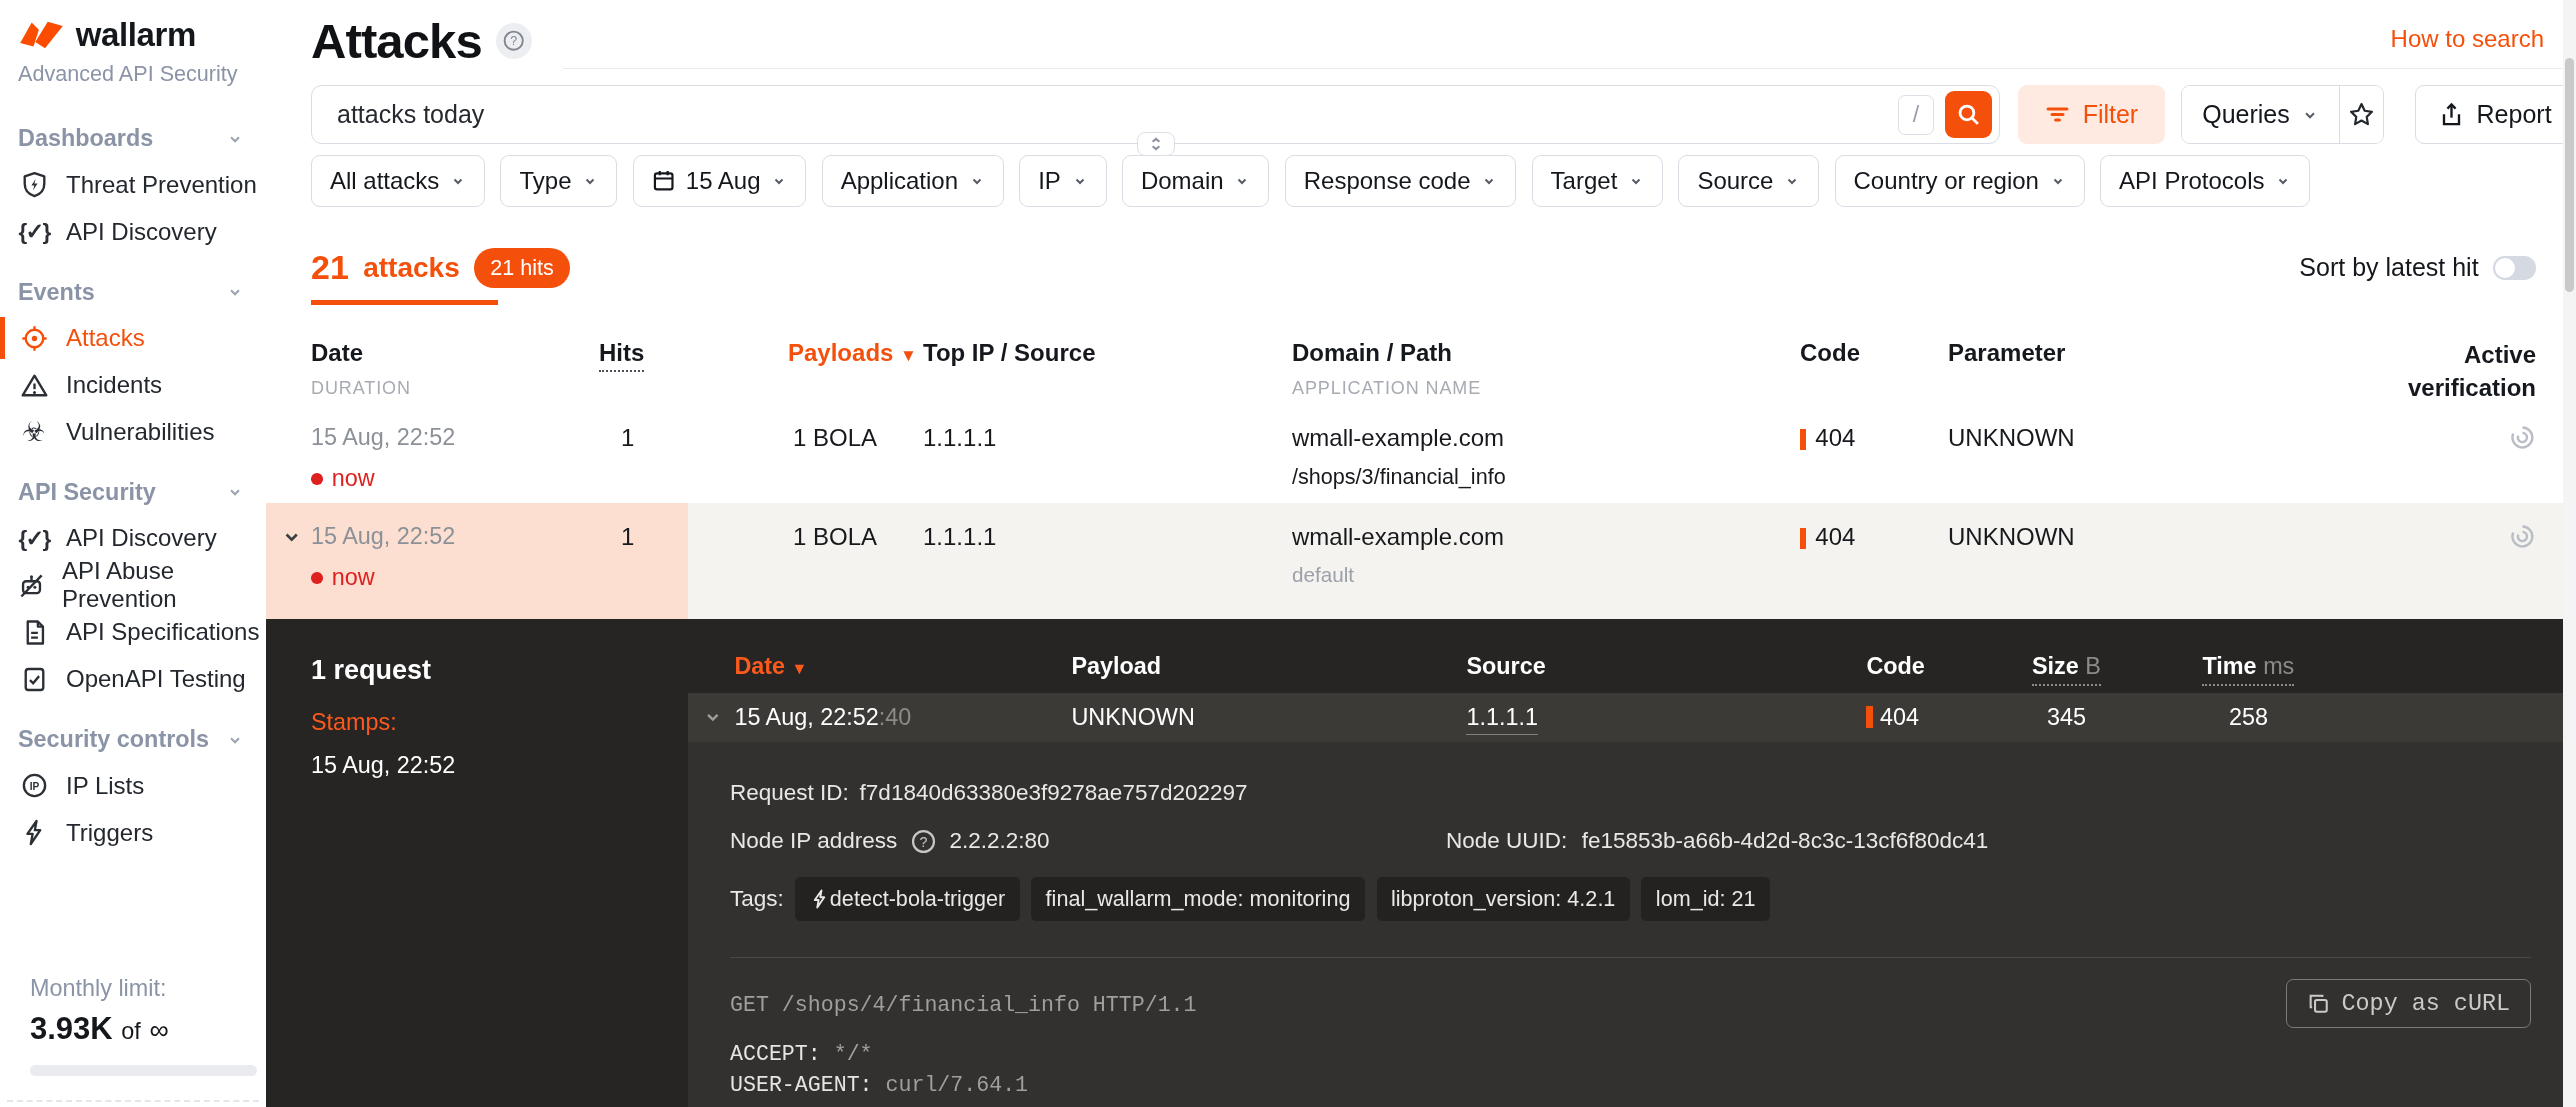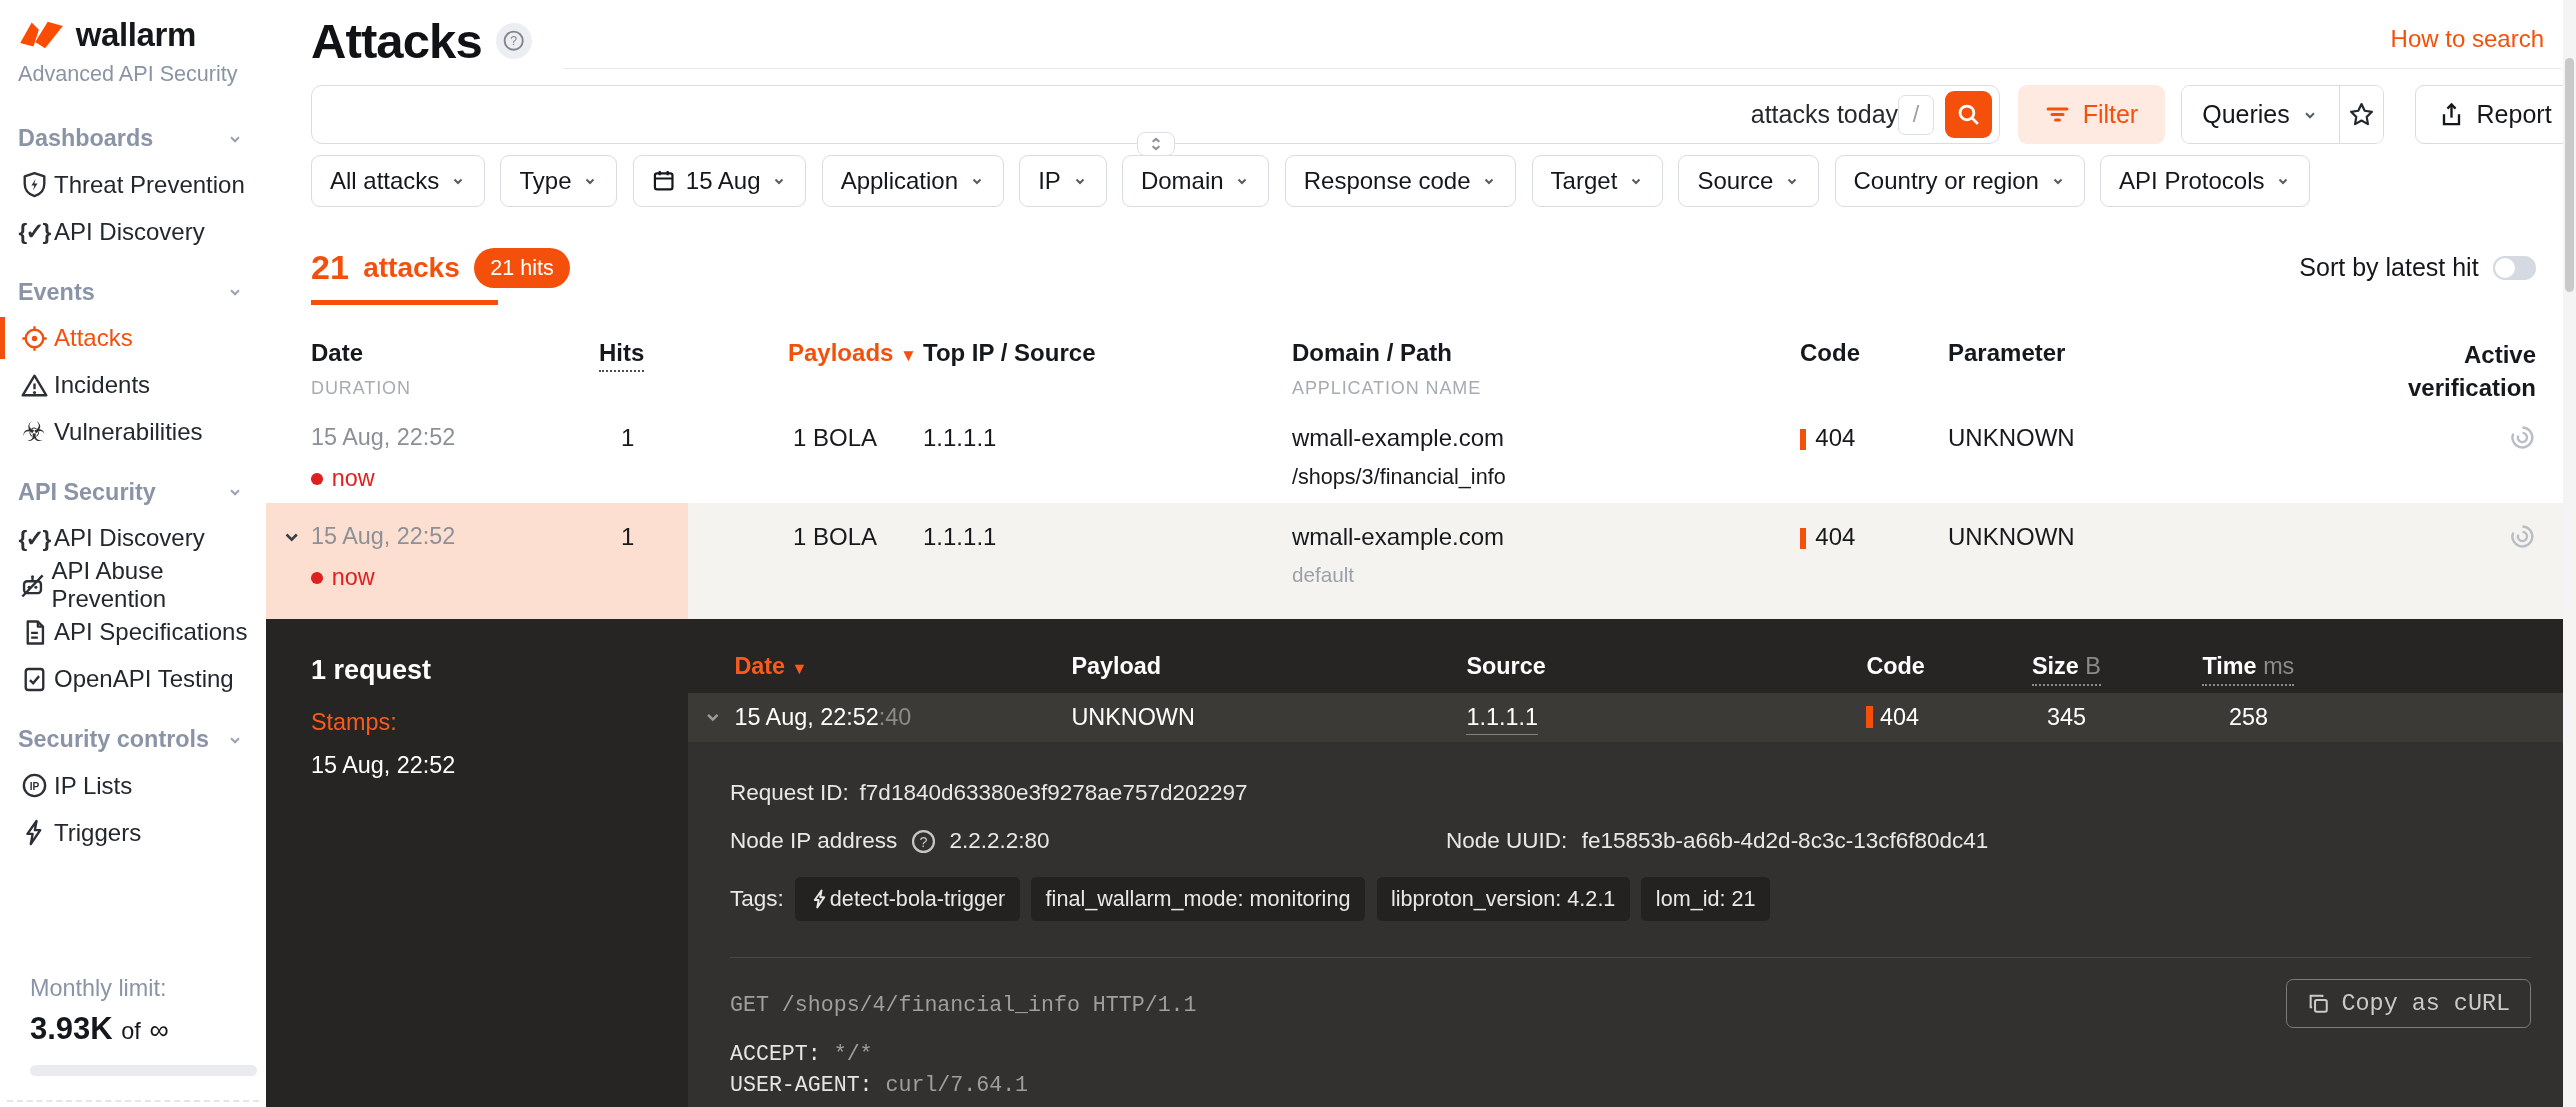--- a/index.html
+++ b/index.html
@@ -8,21 +8,21 @@
   svg { display:block; }
 
   
   .sidebar { position:absolute; left:0; top:0; width:266px; height:100%; background:#fff; padding-top:16px; z-index:5; }
   .logo-row { display:flex; align-items:center; gap:10.8px; padding-left:18px; }
   .logo-text { font-size:33px; font-weight:bold; color:#14171c; letter-spacing:-0.4px; }
   .brand-sub { padding-left:18px; margin-top:7.2px; font-size:21.6px; color:#8a94a6; }
   .nav { margin-top:29px; }
   .section-head { display:flex; justify-content:space-between; align-items:center; padding:0 21.6px 0 18px; font-weight:bold; color:#8a94a6; font-size:23.4px; height:45px; margin-top:14.4px; }
   .section-head .chev { color:#9aa2b0; }
-  .nav-item { display:flex; align-items:center; gap:4px; height:47px; padding-left:18px; font-size:24px; color:#23272e; position:relative; cursor:pointer; }
+  .nav-item { display:flex; align-items:center; gap:16px; height:47px; padding-left:18px; font-size:24px; color:#23272e; position:relative; cursor:pointer; }
   .nav-item .nicon { width:32px; display:flex; justify-content:center; color:#2c3036; }
   .nav-item.active { color:#f4500c; }
   .nav-item.active .nicon { color:#f4500c; }
   .nav-item.active::before { content:""; position:absolute; left:0; top:2.7px; bottom:2.7px; width:5.4px; background:#f4500c; }
   .ticon { font-size:22.5px; font-weight:bold; letter-spacing:-1.8px; }
   .bio { font-size:27px; line-height:27px; }
   .limit { position:absolute; left:30px; bottom:31px; width:227px; }
   .limit-label { color:#8a94a6; font-size:23.4px; }
   .limit-value { margin-top:9px; font-size:31px; font-weight:bold; color:#14171c; }
   .limit-value .of { font-size:23.4px; font-weight:normal; }
@@ -34,21 +34,21 @@
   .main { position:absolute; left:266px; top:0; right:0; height:100%; }
   .head-divider { position:absolute; top:68px; left:297px; right:14.4px; height:0.9px; background:#e9eaee; }
   .topbar { display:flex; justify-content:space-between; align-items:flex-start; padding:12.6px 32px 0 45px; height:85px; }
   .page-title-row { display:flex; align-items:center; gap:14.4px; }
   .page-title { font-size:49px; font-weight:bold; letter-spacing:-0.9px; color:#101216; }
   .help-badge { width:36px; height:36px; border-radius:50%; background:#eceef2; display:flex; align-items:center; justify-content:center; color:#80868f; cursor:pointer; }
   .howto { color:#f4500c; font-size:24px; margin-top:12.6px; cursor:pointer; }
 
   .search-row { display:flex; align-items:center; padding-left:45px; }
   .search-box { width:1763px; height:59px; border:1.8px solid #d9dce3; border-radius:10.8px; display:flex; align-items:center; padding:0 7.2px 0 25px; position:relative; background:#fff; }
-  .search-input { flex:1; font-size:25px; color:#26292e; border:none; outline:none; font-family:"Liberation Sans",sans-serif; background:transparent;text-align:right; }
+  .search-input { flex:1; font-size:25px; color:#26292e; border:none; outline:none; font-family:"Liberation Sans",sans-serif; background:transparent; }
   .slash-key { width:36px; height:40px; border:1.8px solid #dcdfe6; border-radius:7.2px; color:#9aa0aa; font-size:23.4px; display:flex; align-items:center; justify-content:center; margin-right:10.8px; }
   .search-btn { width:47px; height:47px; background:#f4500c; border:none; border-radius:9px; display:flex; align-items:center; justify-content:center; color:#fff; cursor:pointer; }
   .expander { position:absolute; left:50%; bottom:-12.6px; transform:translateX(-50%); width:38px; height:23.4px; background:#fff; border:1.8px solid #dcdfe6; border-radius:8px; display:flex; align-items:center; justify-content:center; color:#8b919c; cursor:pointer; }
   .btn-filter { height:59px; padding:0 27px; margin-left:18px; background:#feeae0; border:none; border-radius:9px; display:flex; align-items:center; gap:12.6px; color:#f4500c; font-size:25px; cursor:pointer; font-family:inherit; }
   .btn-group { display:flex; height:59px; border:1.8px solid #d9dce3; border-radius:9px; overflow:hidden; margin-left:16px; background:#fff; }
   .btn-queries { padding:0 20px; display:flex; align-items:center; gap:10.8px; font-size:25px; border:none; border-right:1.8px solid #d9dce3; background:#fff; cursor:pointer; font-family:inherit; color:#14171c; }
   .btn-star { width:52px; display:flex; align-items:center; justify-content:center; border:none; background:#fff; cursor:pointer; color:#23272e; }
   .btn-report { height:59px; padding:0 23.4px; margin-left:31px; border:1.8px solid #d9dce3; border-radius:9px; display:flex; align-items:center; gap:12.6px; font-size:25px; background:#fff; cursor:pointer; font-family:inherit; color:#14171c; }
   .chev { color:#565c66; }
 

